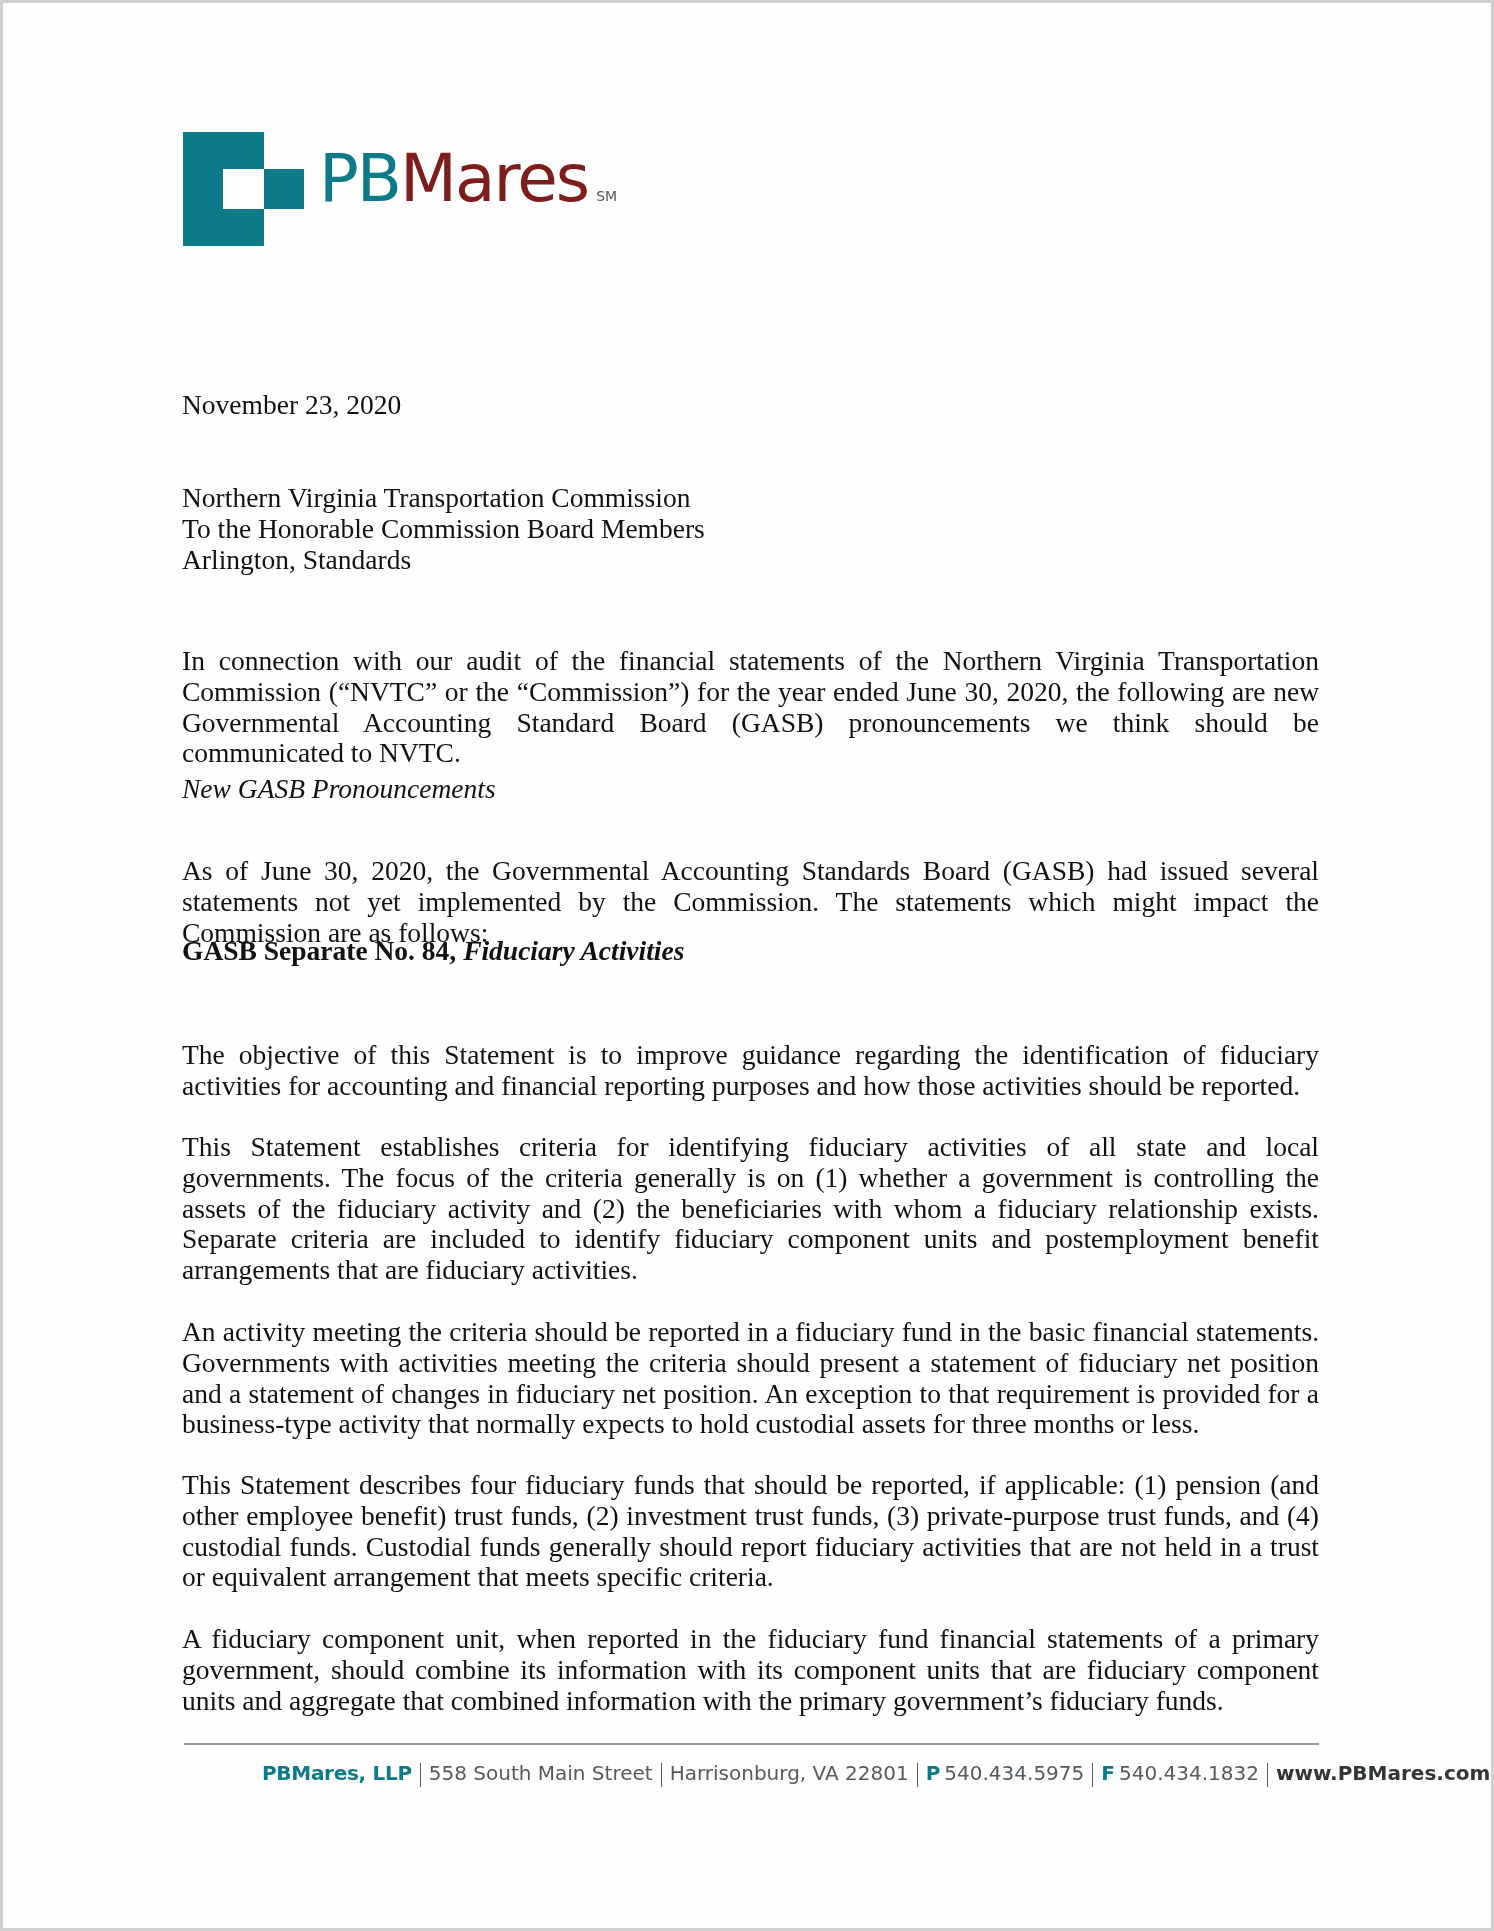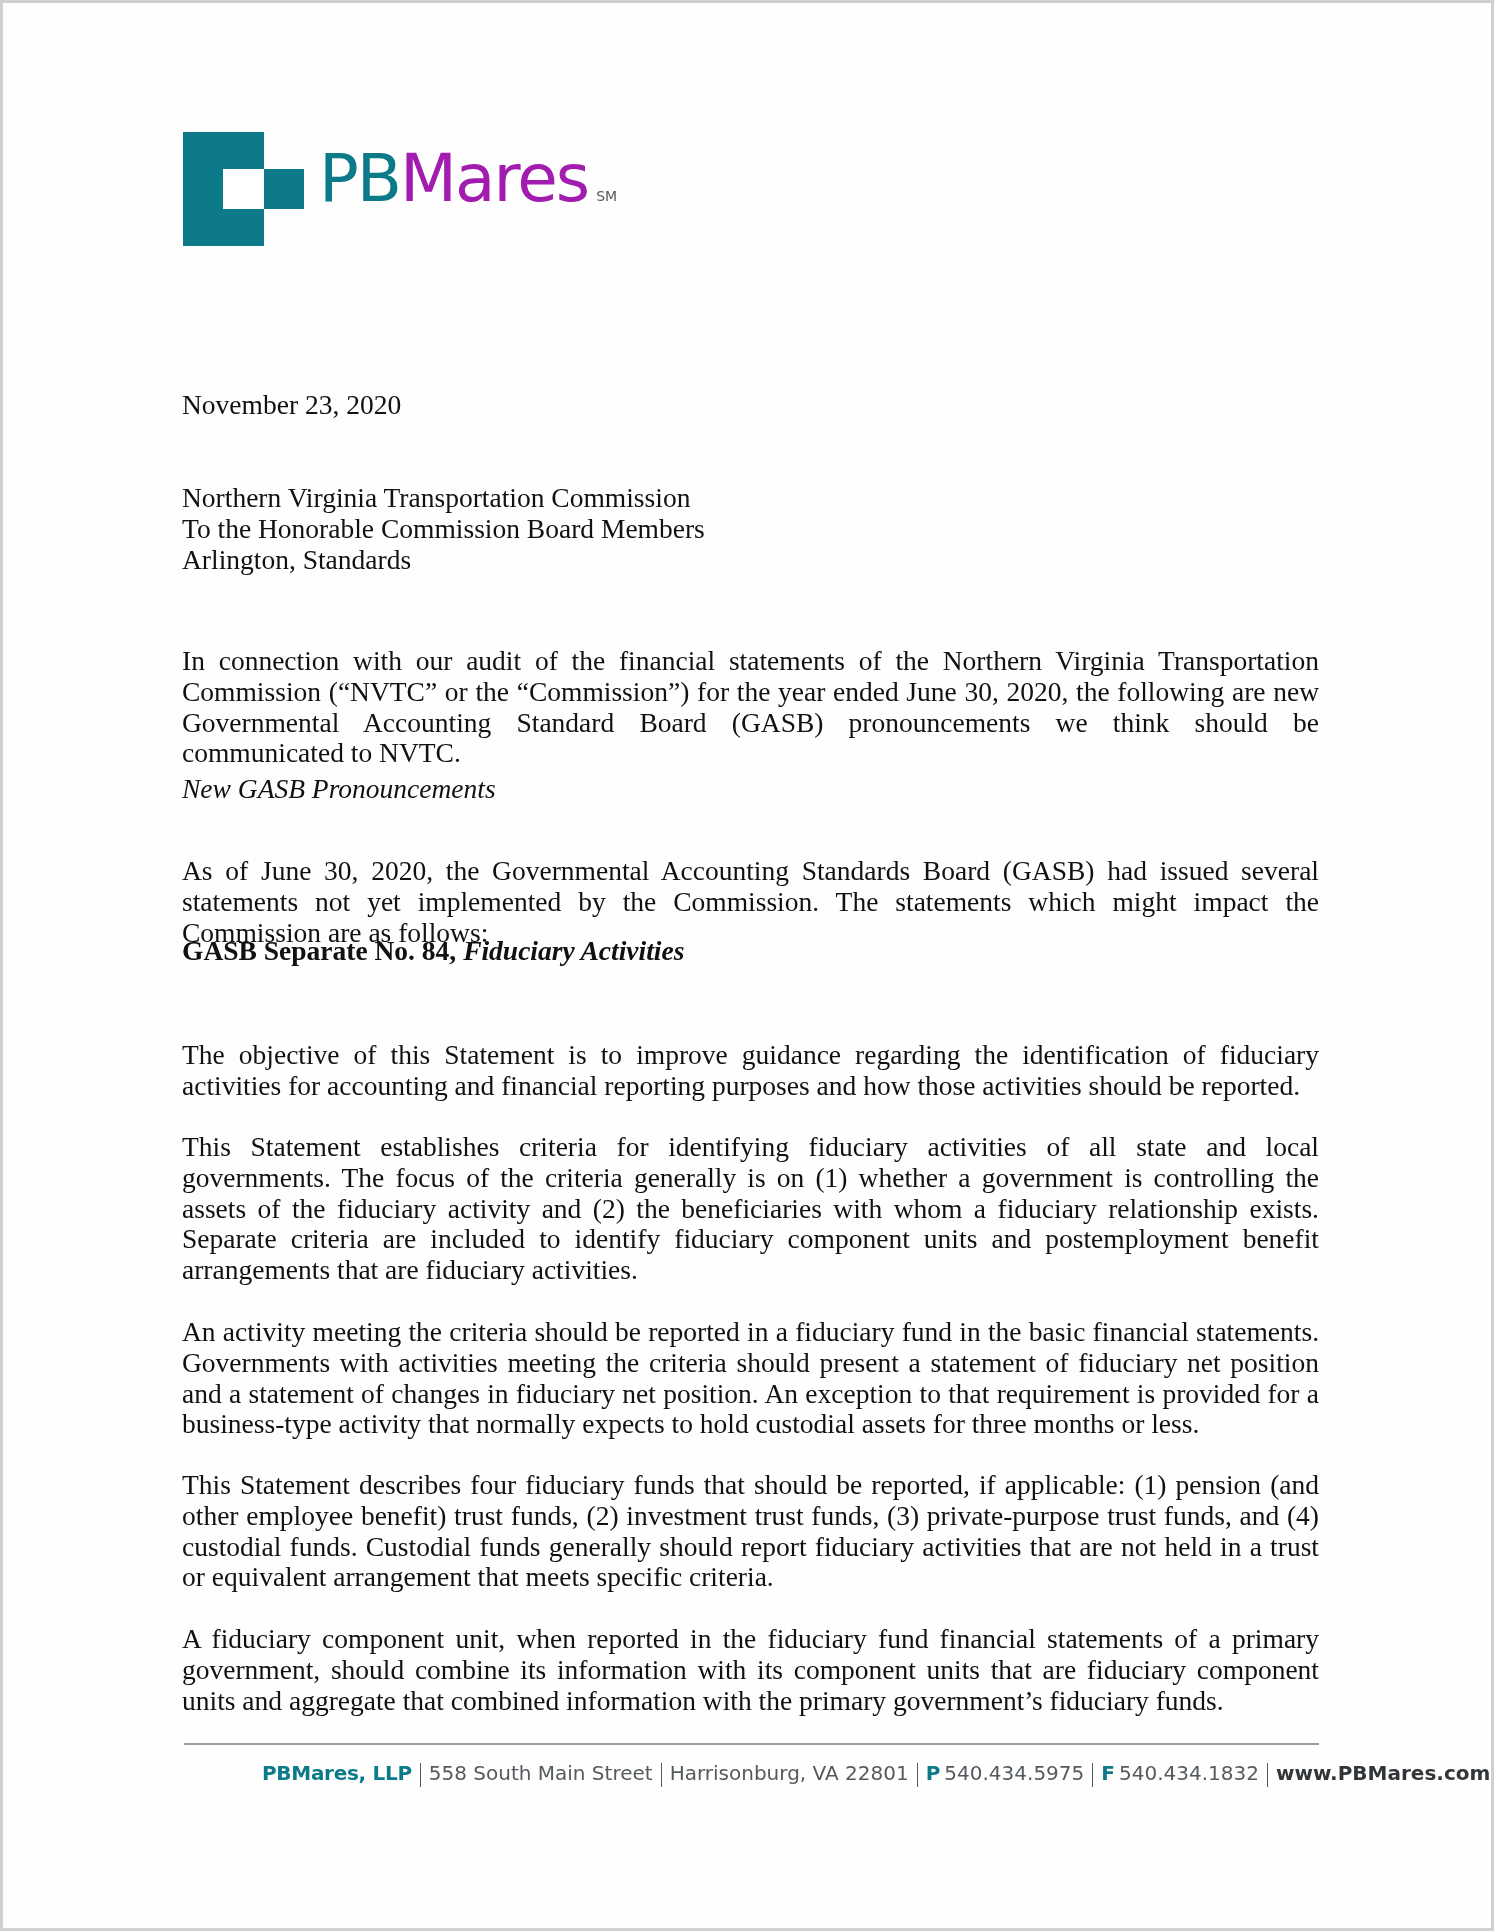--- a/index.html
+++ b/index.html
@@ -56,21 +56,21 @@
       position: absolute;
       left: 136px;
       top: 14px;
       font-family: "DejaVu Sans", sans-serif;
       font-size: 66px;
       letter-spacing: -2px;
       line-height: 1;
       white-space: nowrap;
     }
     .wordmark .pb { color: #0d7a89; }
-    .wordmark .mares { color: #a21caf; }
+    .wordmark .mares { color: #7f1d1d; }
     .wordmark .sm {
       font-size: 14px;
       color: #54585c;
       letter-spacing: 0;
       margin-left: 8px;
       vertical-align: baseline;
     }
 
     .doc {
       font-family: "Liberation Serif", serif;

